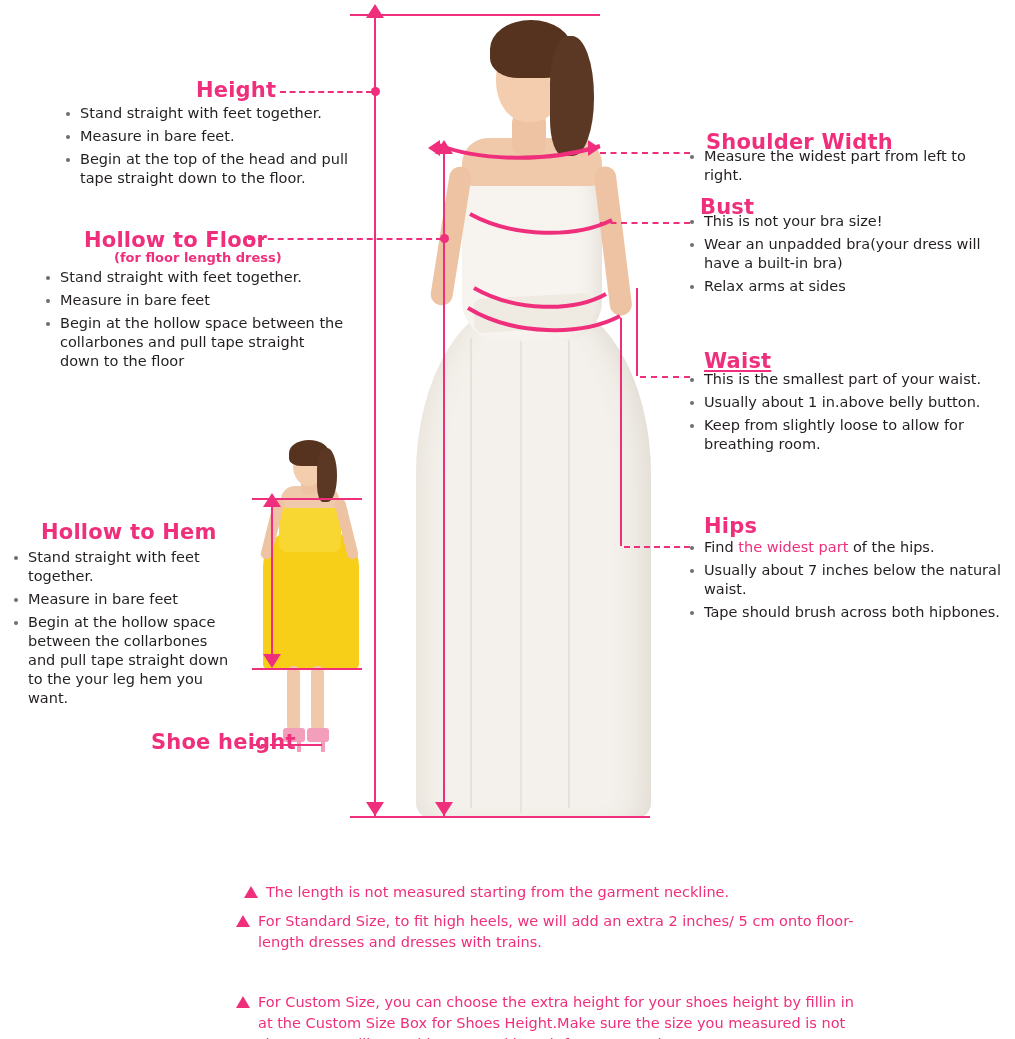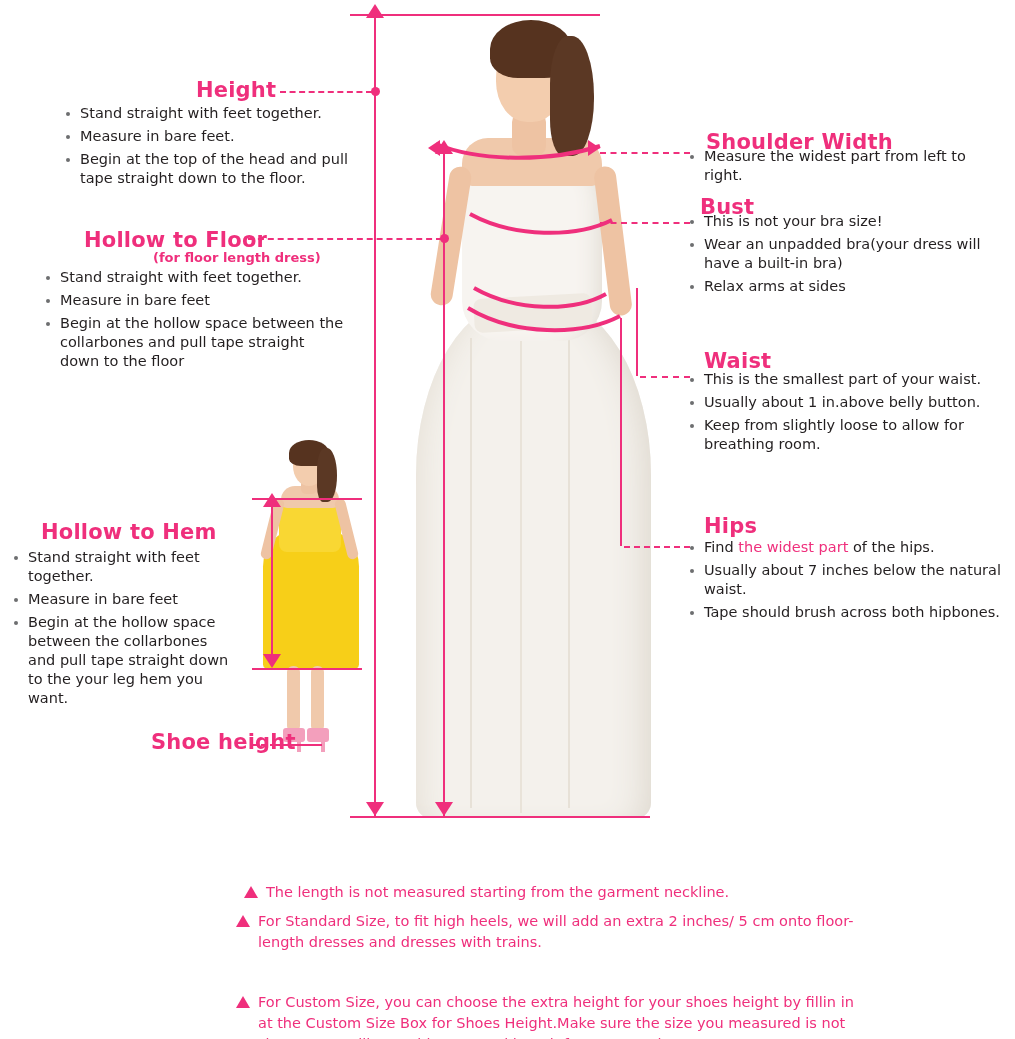--- a/index.html
+++ b/index.html
@@ -26,21 +26,20 @@
     font-size: 21px;
     white-space: nowrap;
     letter-spacing: 0.2px;
   }
   .subheading {
     position: absolute;
     color: #ef2f7c;
     font-weight: bold;
     font-size: 13px;
     white-space: nowrap;
-    margin-left: 39px;
   }
   .bullets {
     position: absolute;
     font-size: 14.5px;
     color: #231f20;
     line-height: 19px;
   }
   .bullets .li {
     position: relative;
     padding-left: 16px;
@@ -285,21 +284,21 @@
     <div class="li">Measure the widest part from left to right.</div>
   </div>
 
   <div class="heading" style="left:700px; top:195px;">Bust</div>
   <div class="bullets" style="left:688px; top:212px; width:320px;">
     <div class="li">This is not your bra size!</div>
     <div class="li">Wear an unpadded bra(your dress will have a built-in bra)</div>
     <div class="li">Relax arms at sides</div>
   </div>
 
-  <div class="heading" style="left:704px; top:349px;">Waist</div>
+  <div class="heading" style="left:704px; top:349px;text-decoration:underline;">Waist</div>
   <div class="bullets" style="left:688px; top:370px; width:320px;">
     <div class="li">This is the smallest part of your waist.</div>
     <div class="li">Usually about 1 in.above belly button.</div>
     <div class="li">Keep from slightly loose to allow for breathing room.</div>
   </div>
 
   <div class="heading" style="left:704px; top:514px;">Hips</div>
   <div class="bullets" style="left:688px; top:538px; width:320px;">
     <div class="li">
       <span>Find </span><span class="pink-txt">the widest part</span><span> of the hips.</span>

